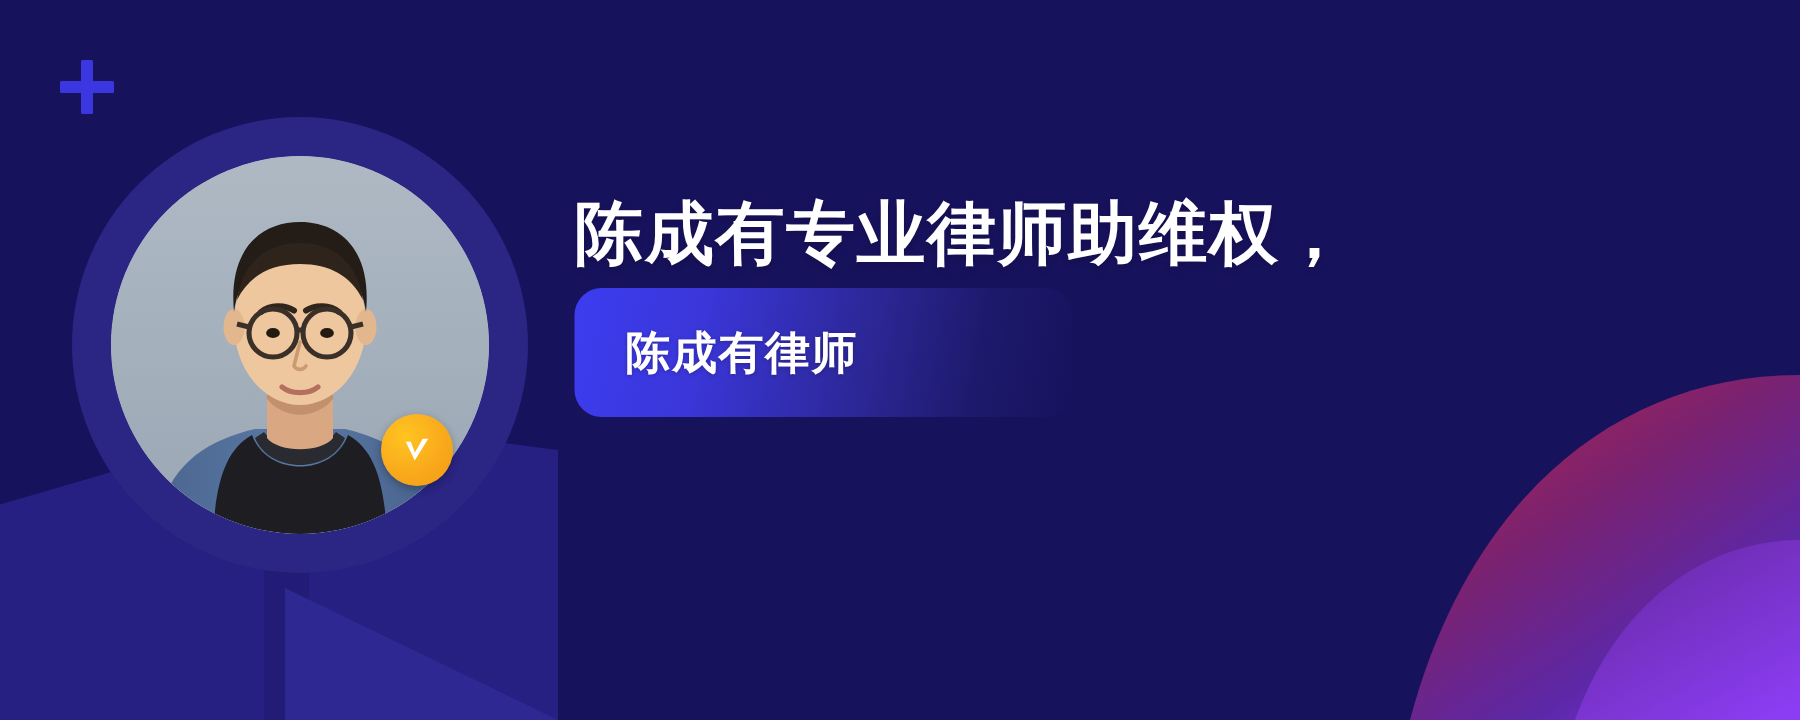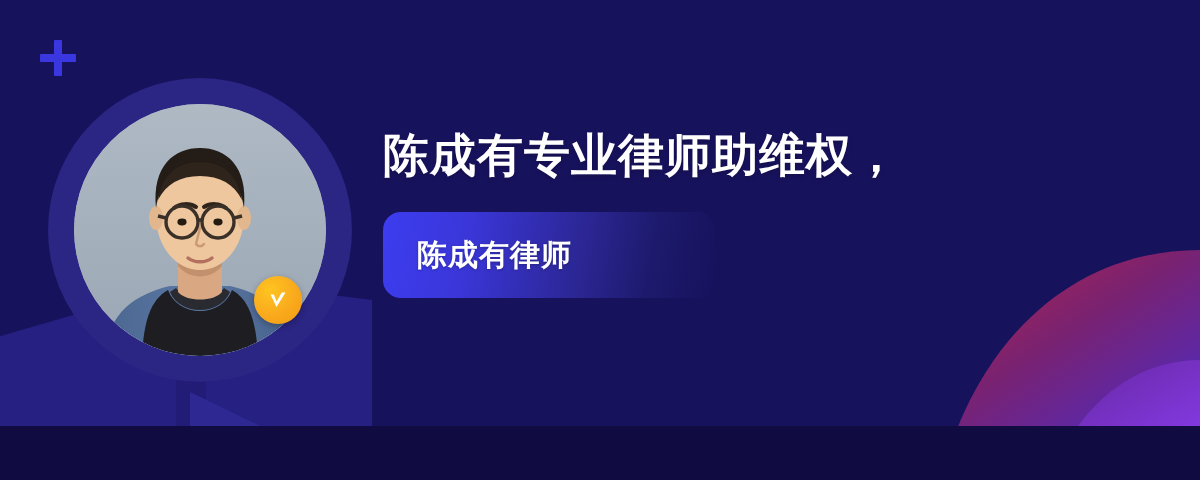--- a/index.html
+++ b/index.html
@@ -6,21 +6,21 @@
   * { margin:0; padding:0; box-sizing:border-box; }
   html, body {
     width:1200px; height:480px;
     background:#100c42;
     font-family:"Liberation Sans","DejaVu Sans",sans-serif;
     overflow:hidden;
   }
 
   .banner{
     position:relative;
-    width:1200px; height:426px;
+    width:1200px; height:480px;
     background:#17125c;
     overflow:hidden;
   }
 
   
   .bg-layer{ position:absolute; inset:0; overflow:hidden; }
   .bg-layer svg{ display:block; width:1200px; height:480px; }
 
   
   .plus-icon{
@@ -74,21 +74,20 @@
     font-weight:700;
     line-height:74px;
     letter-spacing:1px;
     text-shadow:0 2px 4px rgba(0,0,0,.18);
     white-space:nowrap;
   }
 
   .cta-button{
     position:relative;
     display:block;
-    margin-top:20px;
     width:332px; height:86px;
     border:none; outline:none;
     border-radius:18px;
     background:linear-gradient(100deg,#3d3df0 0%,#3a36d8 26%,#2c2796 58%,#1d1a6d 80%,#17125c 100%);
     color:#ffffff;
     font-family:"Liberation Sans","DejaVu Sans",sans-serif;
     font-size:30px;
     font-weight:700;
     letter-spacing:1px;
     text-align:left;

